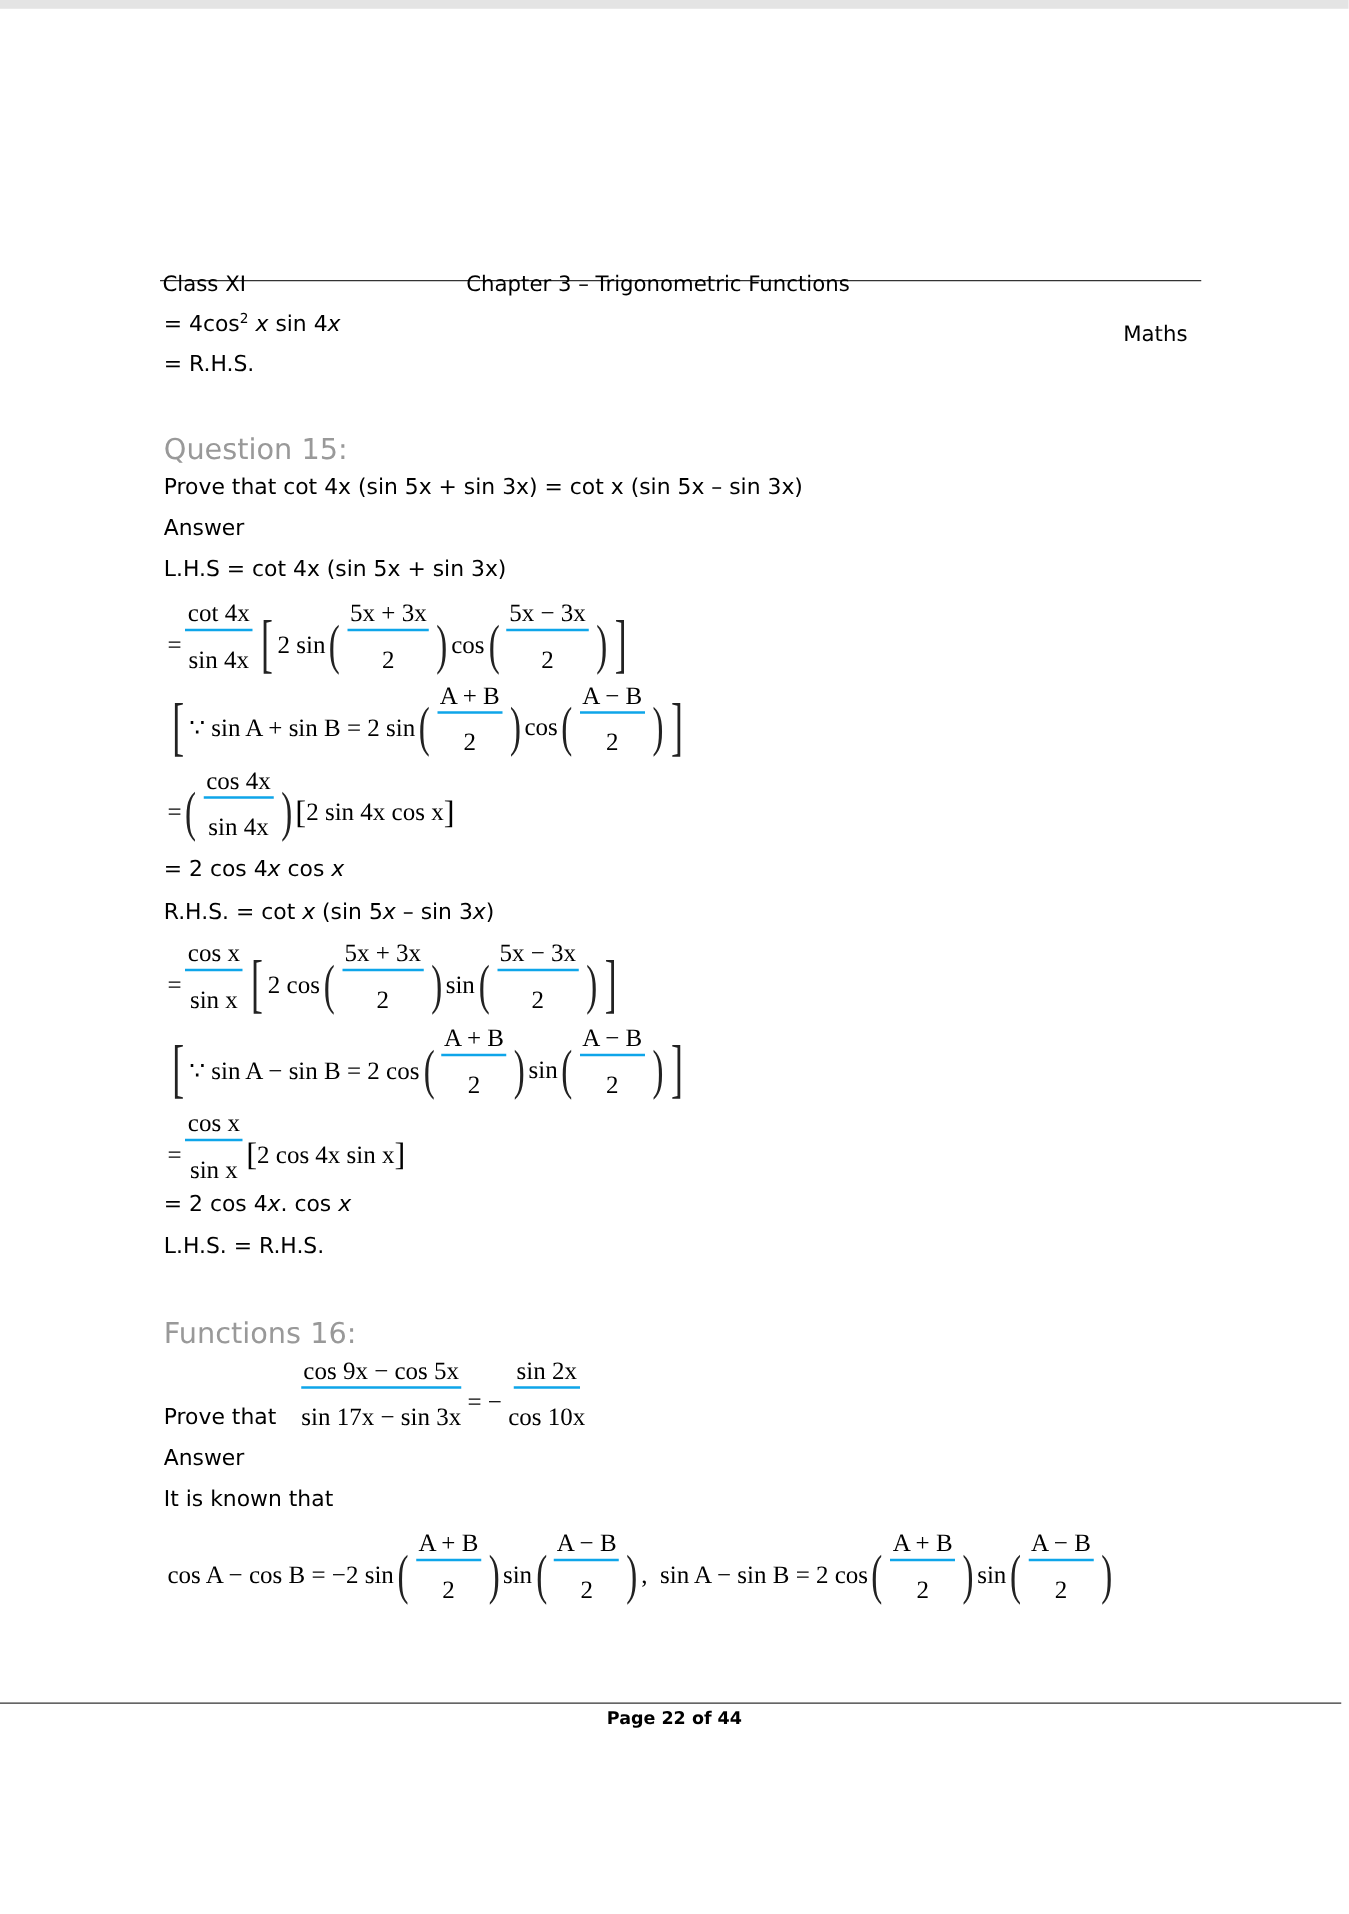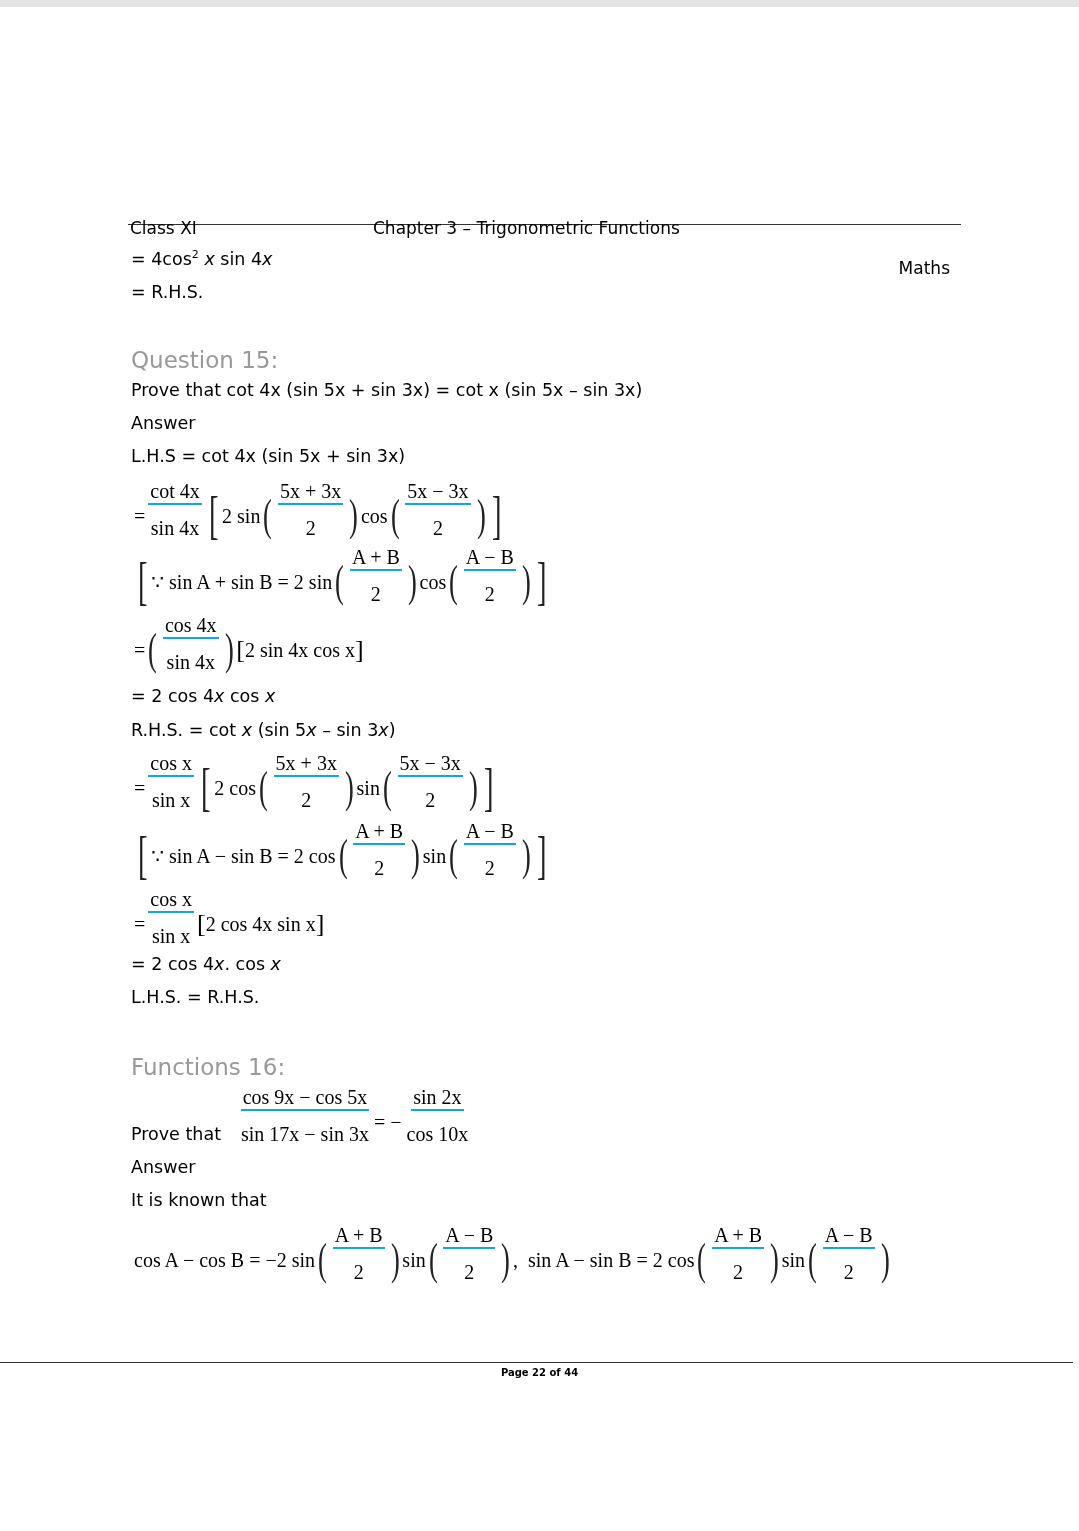--- a/index.html
+++ b/index.html
@@ -13,21 +13,21 @@
   .line { position: absolute; left: 131px; font-size: 17.5px; white-space: nowrap; }
   .qtitle { position: absolute; left: 131px; font-size: 23px; font-weight: normal; color: #999; }
   .math { position: absolute; left: 134px; font-family: "Liberation Serif", serif; font-size: 20px; white-space: nowrap; display: flex; align-items: center; }
   .frac { display: inline-flex; flex-direction: column; align-items: center; margin: 0 3px; line-height: 1.15; }
   .frac .num { border-bottom: 2px solid #0ea5e9; padding: 0 2px; }
   .frac .den { padding: 12px 2px; }
   .paren { font-size: 44px; font-weight: 100; line-height: 1; transform: scaleX(0.6); display: inline-block; color: #222; }
   .brack { font-size: 52px; font-weight: 100; line-height: 1; transform: scaleX(0.55); display: inline-block; color: #222; }
   .sb { font-size: 26px; }
   .footer-line { position: absolute; left: 0; top: 1362px; width: 1073px; height: 0; border-top: 1.5px solid #333; }
-  .footer { position: absolute; top: 1367px; left: 0; width: 1079px; text-align: center; font-size: 10px; font-weight: bold; }
+  .footer { position: absolute; top: 1367px; left: 0; width: 1079px; text-align: center; font-size: 14px; font-weight: bold; }
   i { font-style: italic; }
 </style>
 </head>
 <body>
 
 <div class="topbar"></div>
 
 <div class="header">
   <span class="h-left">Class XI</span>
   <span class="h-center">Chapter 3 – Trigonometric Functions</span>

